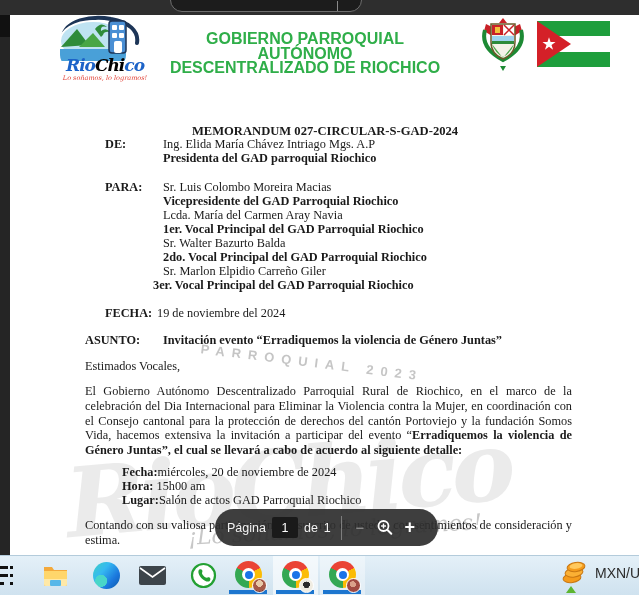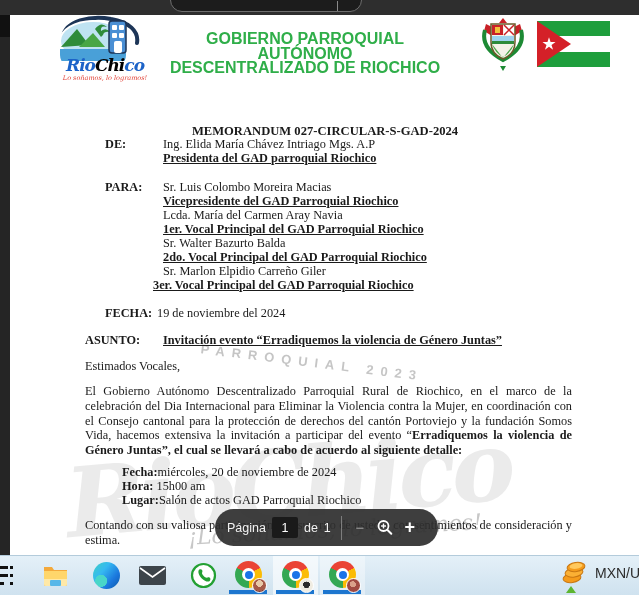--- a/index.html
+++ b/index.html
@@ -33,21 +33,21 @@
   .logo-tag { position:absolute; left:0; top:59px; width:120px; text-align:center; font-family:"DejaVu Serif",serif; font-style:italic; font-size:6.5px; color:#e03c31; white-space:nowrap; }
   .org-title { position:absolute; left:155px; top:17px; width:280px; text-align:center; font-family:"Liberation Sans",sans-serif; font-weight:bold; font-size:16px; line-height:14.5px; color:#2fae49; }
   .crest { position:absolute; left:468px; top:1px; }
   .flag { position:absolute; left:527px; top:6px; }
 
   .memo-title { position:absolute; left:5px; top:81px; width:620px; text-align:center; font-weight:bold; font-size:12.6px;margin-top:28px; }
 
   .lbl { position:absolute; left:95px; font-weight:bold; }
   .asunto-lbl { left:75px; }
   .val { position:absolute; left:153px; white-space:nowrap; }
-  .b { font-weight:bold;text-decoration:underline; }
+  .b { font-weight:bold; }
   .outdent { margin-left:-10px; }
 
   .salut { position:absolute; left:75px; top:344px; }
   .para { position:absolute; left:75px; top:369px; width:487px; text-align:justify; line-height:14.8px; }
   .detail { position:absolute; left:112px; white-space:nowrap; }
   .detail .gap { margin-left:0; }
   .closing { position:absolute; left:75px; top:503px; width:487px; text-align:justify; line-height:14.5px; }
 
   
   .pill { position:absolute; left:215px; top:509px; width:223px; height:37px; border-radius:19px; background:rgba(46,46,46,.92); z-index:6; display:flex; align-items:center; color:#f2f2f2; font-family:"Liberation Sans",sans-serif; font-size:12.5px; padding:0 12px; }

